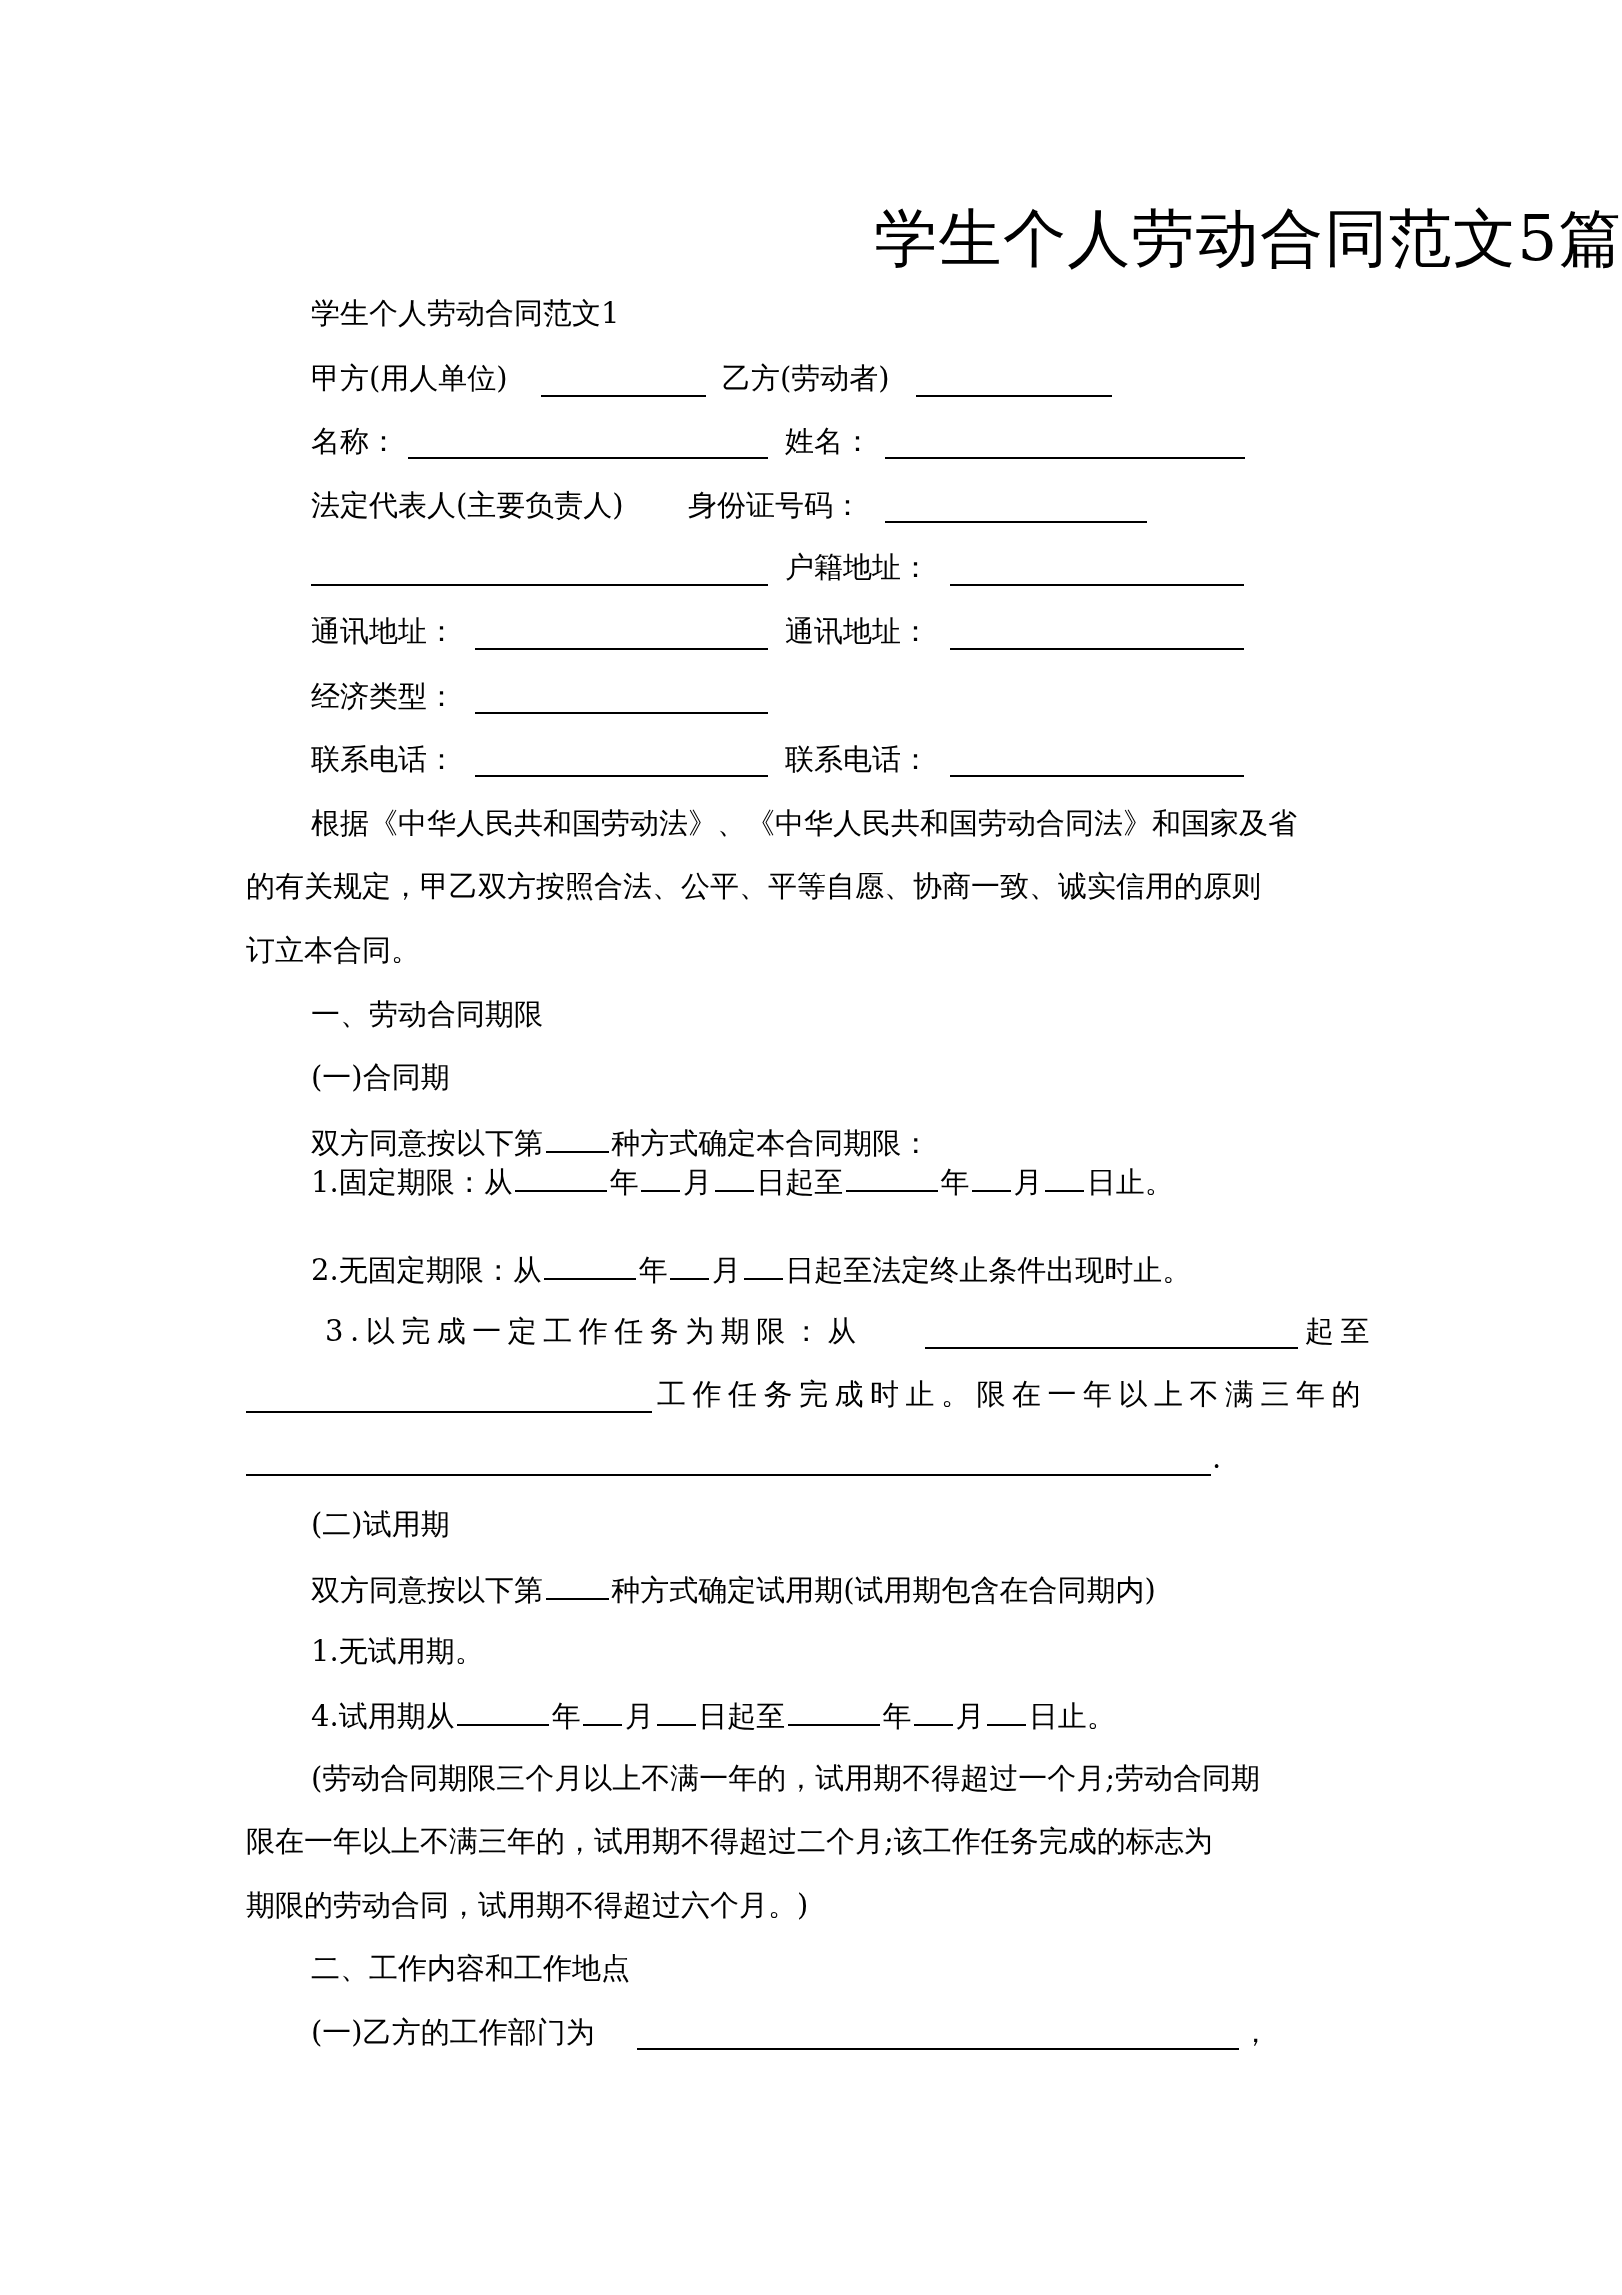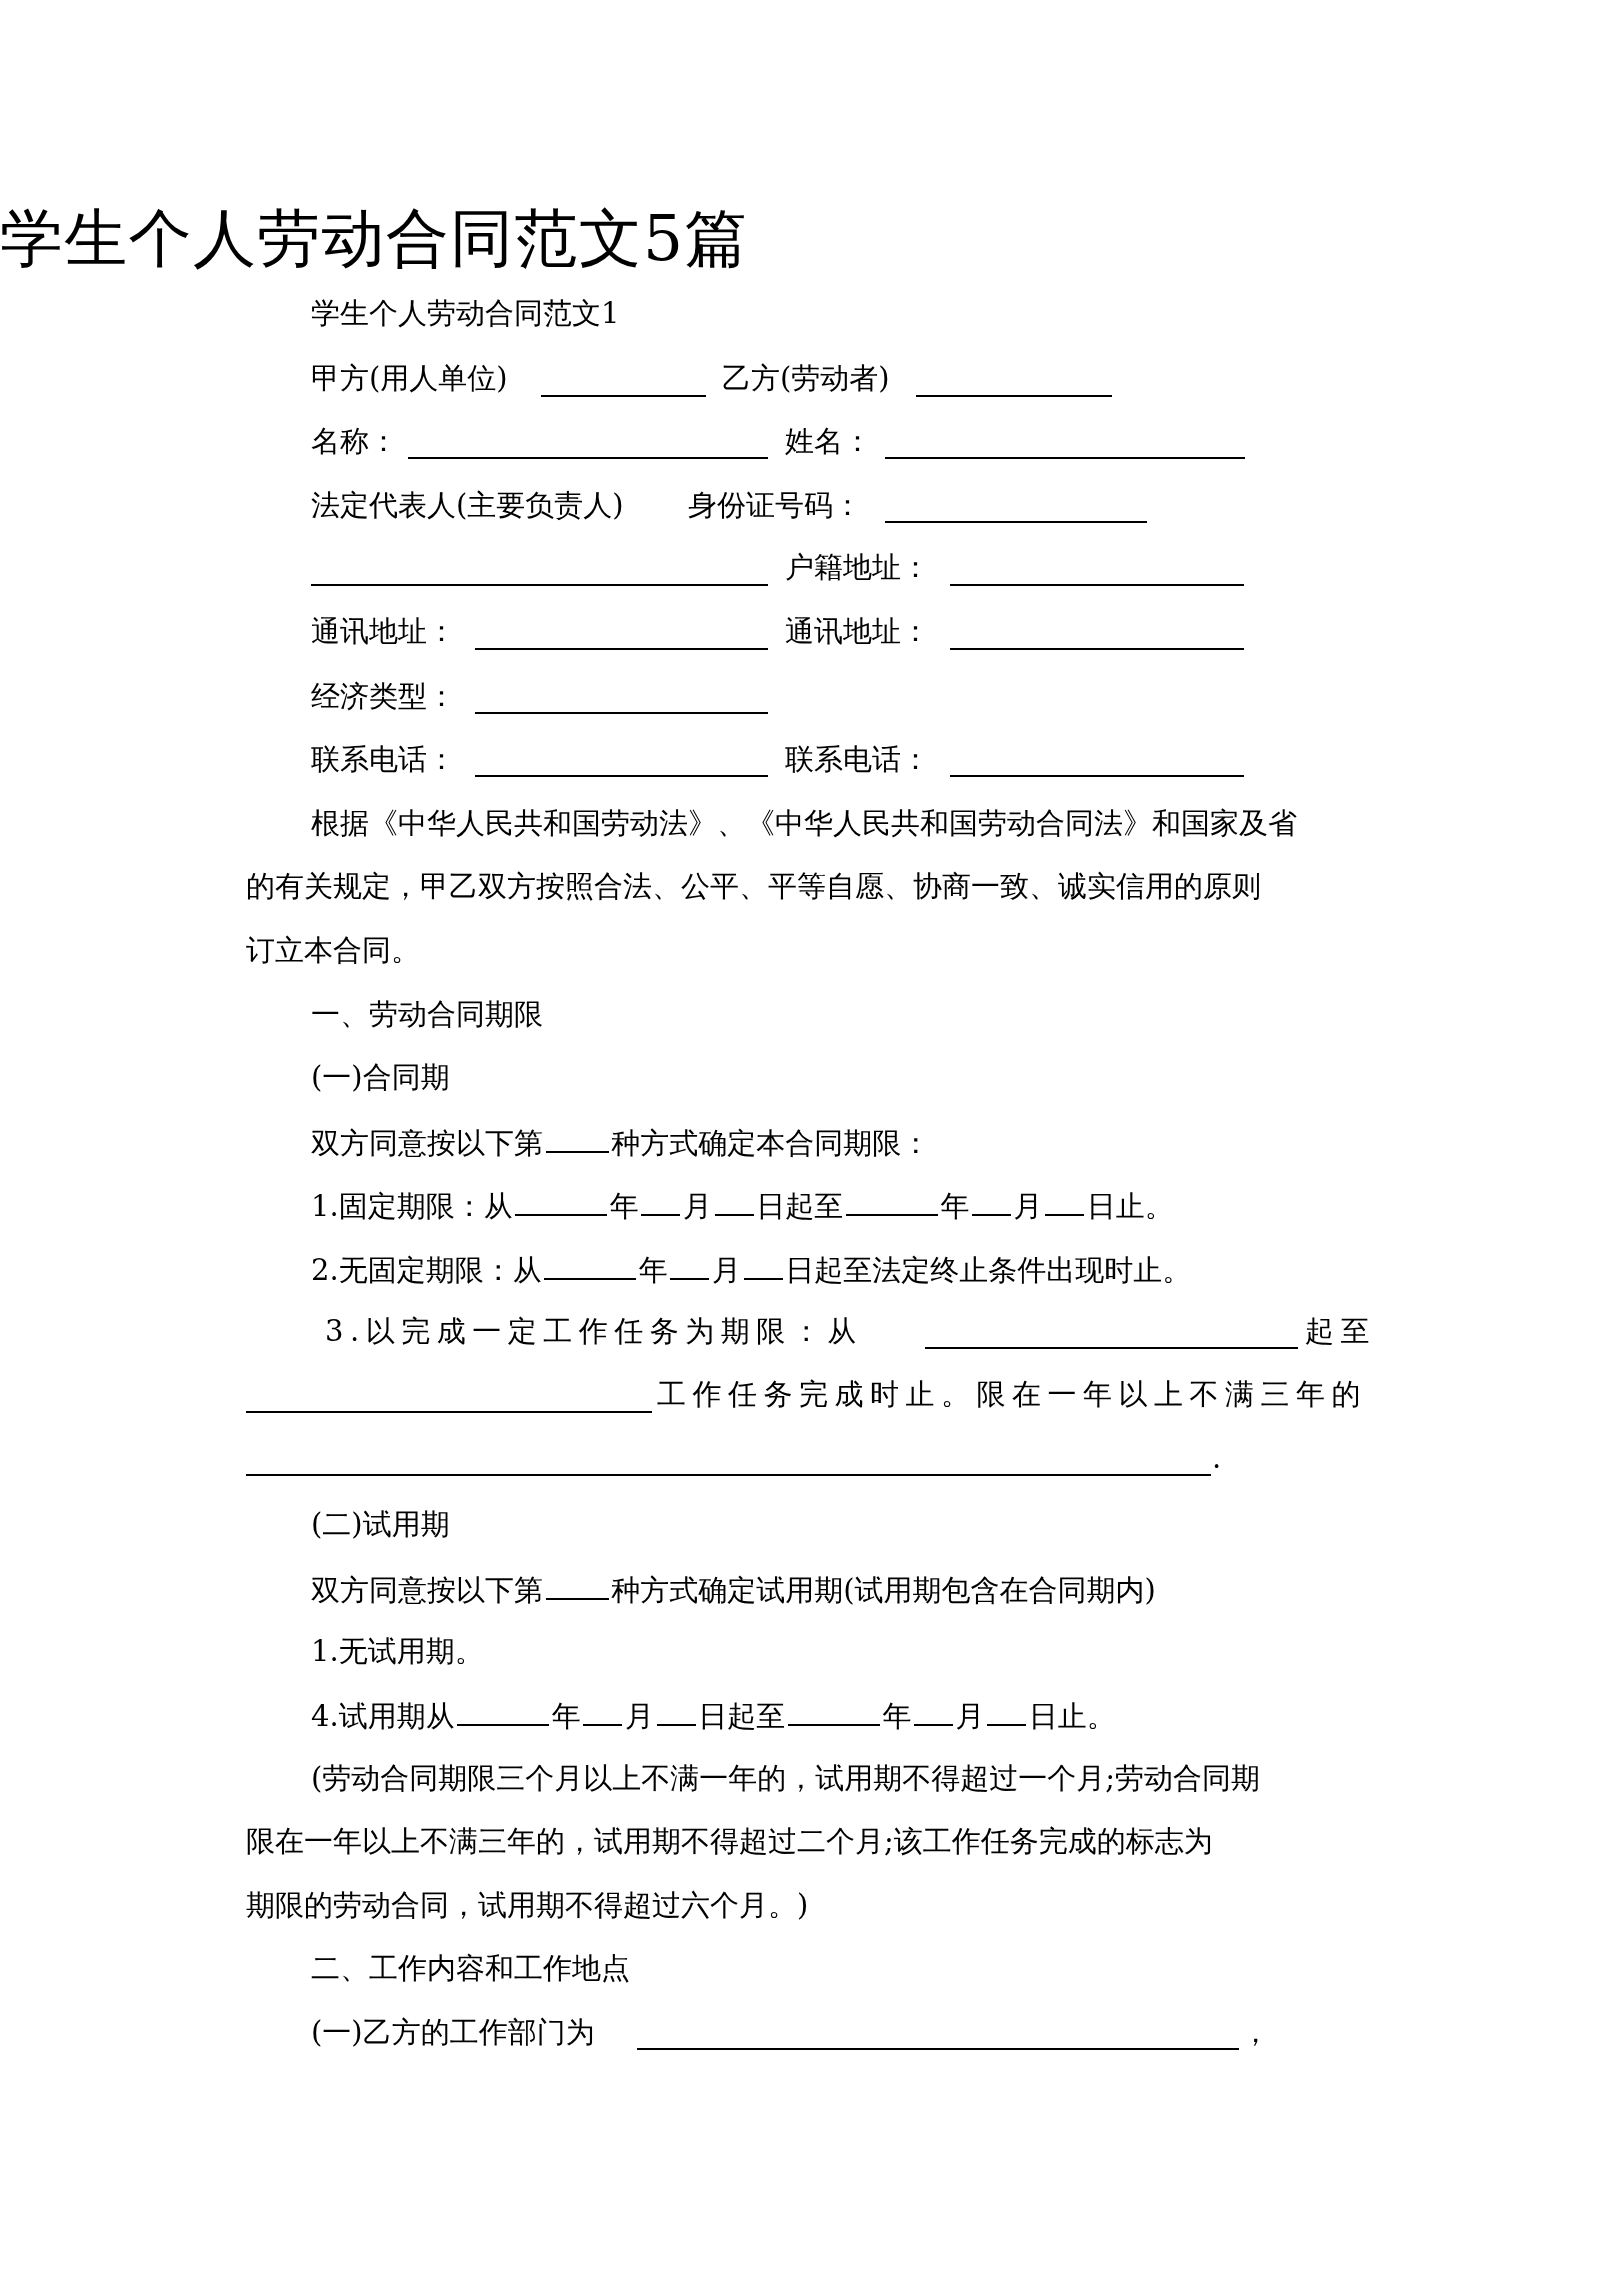--- a/index.html
+++ b/index.html
@@ -3,21 +3,21 @@
 <meta charset="utf-8">
 <style>
   html, body { margin: 0; padding: 0; background: #ffffff; }
   body {
     width: 1623px; height: 2295px; position: relative; overflow: hidden;
     font-family: "DejaVu Serif", "Liberation Serif", serif;
     color: #000;
   }
   .title {
     position: absolute; left: 0; width: 1623px; top: 196px;
-    text-align: left; font-size: 63px; line-height: 85px;
+    text-align: right; font-size: 63px; line-height: 85px;
     font-family: "DejaVu Serif", serif; letter-spacing: 1.3px;
   }
   .line {
     position: absolute; left: 311px; font-size: 29px; line-height: 39px;
     white-space: nowrap; height: 39px;
   }
   .blank {
     display: inline-block; border-bottom: 2px solid #000; height: 29px;
     vertical-align: baseline; margin: 0 2.6px;
   }
@@ -69,21 +69,21 @@
   <div class="abs" style="left:246px;top:867px">的有关规定，甲乙双方按照合法、公平、平等自愿、协商一致、诚实信用的原则</div>
   <div class="abs" style="left:246px;top:931px">订立本合同。</div>
 
   <div class="abs" style="left:311px;top:995px">一、劳动合同期限</div>
   <div class="abs" style="left:311px;top:1058px">(一)合同期</div>
 
   <div class="abs" style="left:311px;top:1122px">
     <span>双方同意按以下第</span><span class="blank" style="width:63px"></span><span>种方式确定本合同期限：</span>
   </div>
 
-  <div class="abs" style="left:311px;top:1185px">
+  <div class="abs" style="left:311px;top:1161px">
     <span>1.固定期限：从</span><span class="blank" style="width:92px"></span><span>年</span><span class="blank" style="width:39px"></span><span>月</span><span class="blank" style="width:39px"></span><span>日起至</span><span class="blank" style="width:92px"></span><span>年</span><span class="blank" style="width:39px"></span><span>月</span><span class="blank" style="width:39px"></span><span>日止。</span>
   </div>
 
   <div class="abs" style="left:311px;top:1249px">
     <span>2.无固定期限：从</span><span class="blank" style="width:92px"></span><span>年</span><span class="blank" style="width:39px"></span><span>月</span><span class="blank" style="width:39px"></span><span>日起至法定终止条件出现时止。</span>
   </div>
 
   <div class="abs just" style="left:325px;top:1312px">3.以完成一定工作任务为期限：从</div>
   <div class="uline" style="left:925px;top:1347px;width:373px"></div>
   <div class="abs" style="left:1305px;top:1312px;letter-spacing:6.5px">起至</div>

